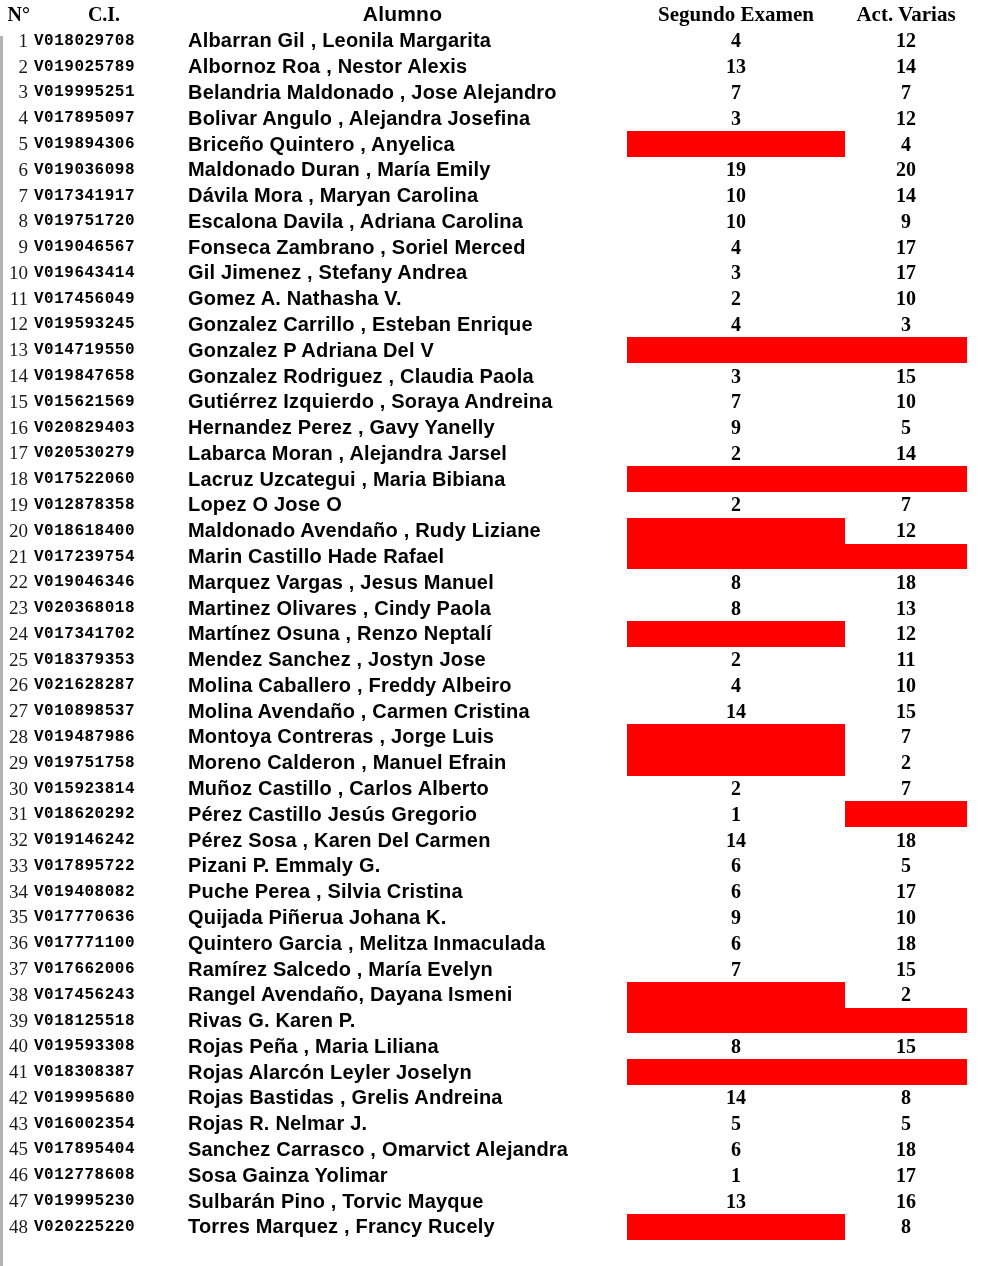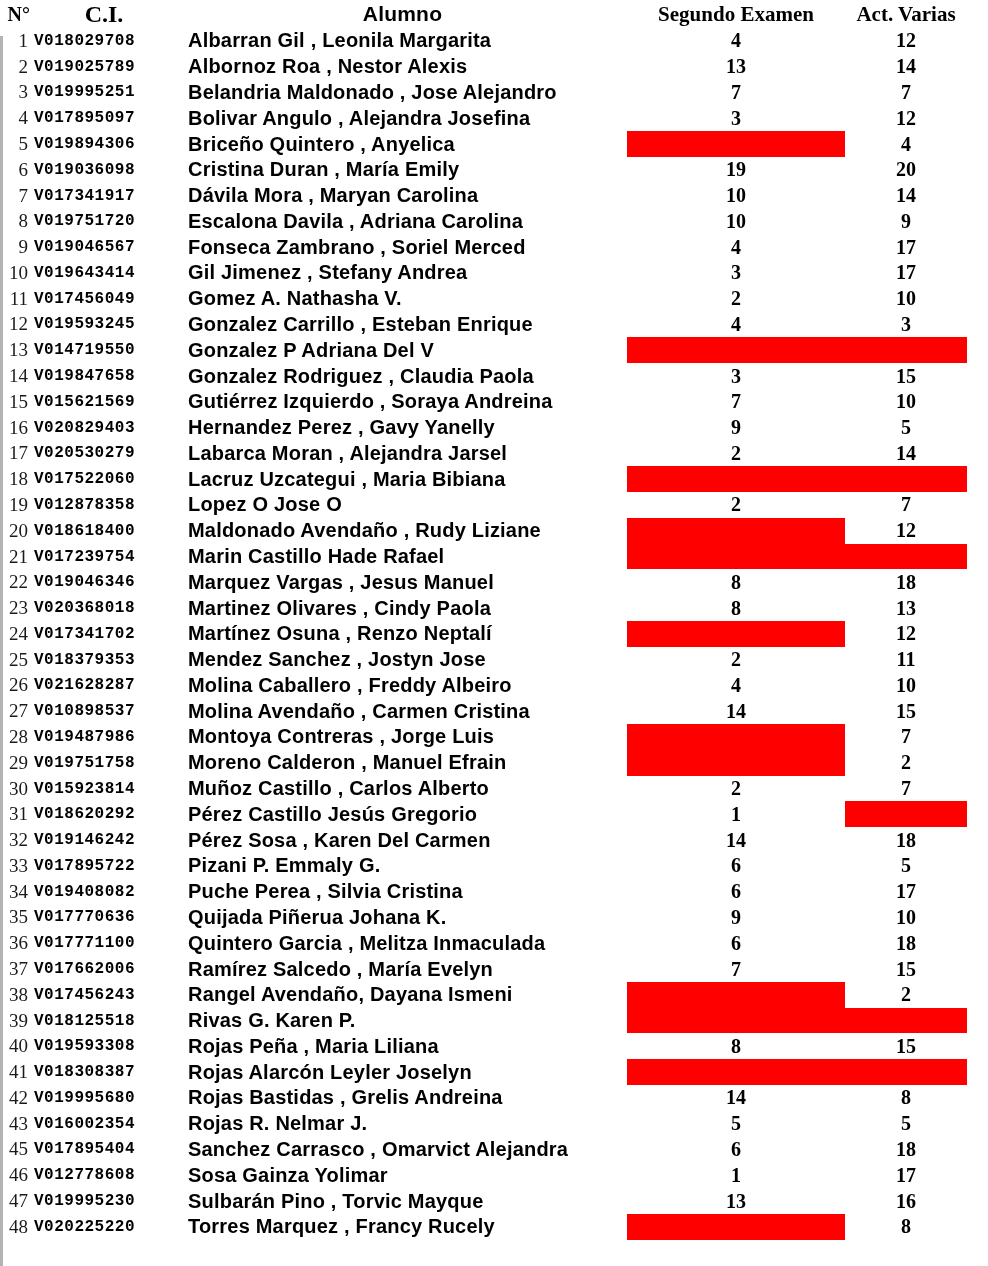--- a/index.html
+++ b/index.html
@@ -88,21 +88,21 @@
   .hrow .c-num {
     font-family: "Liberation Serif", serif;
     font-weight: bold;
     font-size: 20px;
     color: #000000;
     padding-right: 0;
   }
   .hrow .c-ci {
     justify-content: center;
     font-family: "Liberation Serif", serif;
-    font-size: 24px;
+    font-size: 20px;
     letter-spacing: 0;
     padding-left: 0;
   }
   .hrow .c-name {
     justify-content: center;
     font-size: 21px;
     padding-left: 0;
     text-align: center;
   }
   .hrow .c-seg, .hrow .c-act {
@@ -154,21 +154,21 @@
         <div class="row">
           <div class="c-num">5</div>
           <div class="c-ci">V019894306</div>
           <div class="c-name">Briceño Quintero , Anyelica</div>
           <div class="c-seg red"></div>
           <div class="c-act">4</div>
         </div>
         <div class="row">
           <div class="c-num">6</div>
           <div class="c-ci">V019036098</div>
-          <div class="c-name">Cristina Duran , María Emily</div>
+          <div class="c-name">Maldonado Duran , María Emily</div>
           <div class="c-seg">19</div>
           <div class="c-act">20</div>
         </div>
         <div class="row">
           <div class="c-num">7</div>
           <div class="c-ci">V017341917</div>
           <div class="c-name">Dávila Mora , Maryan Carolina</div>
           <div class="c-seg">10</div>
           <div class="c-act">14</div>
         </div>

